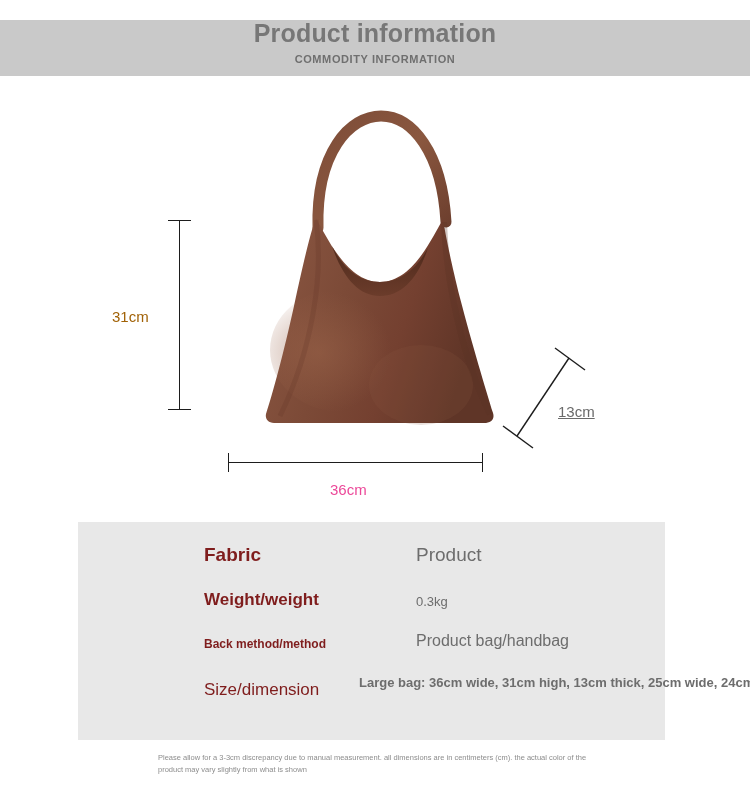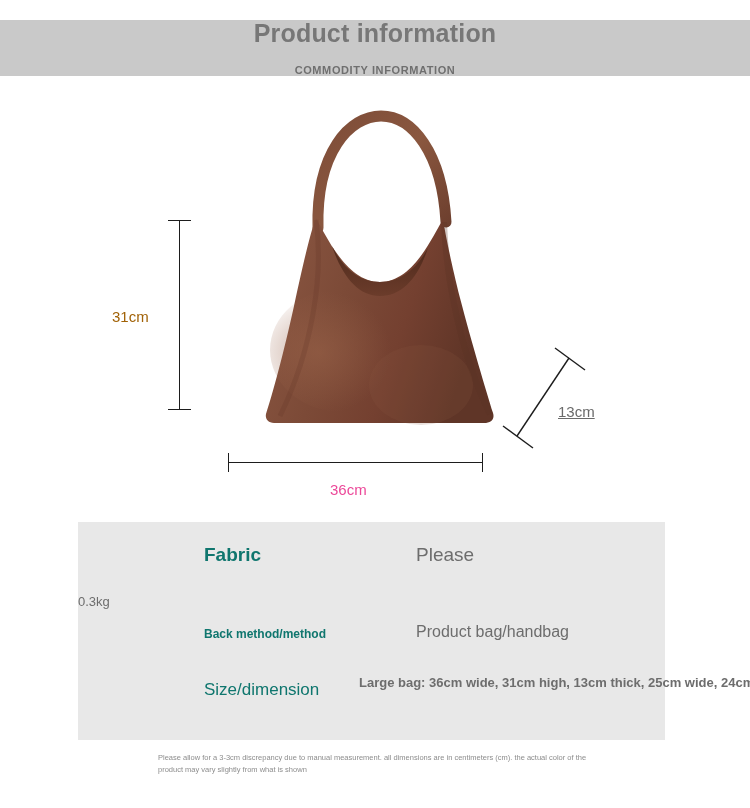--- a/index.html
+++ b/index.html
@@ -19,35 +19,35 @@
   .header-band {
     position: absolute;
     left: 0;
     top: 20px;
     width: 750px;
     height: 56px;
     background: #c9c9c9;
     display: flex;
     flex-direction: column;
     align-items: center;
-    justify-content: space-between;
+    justify-content: flex-start;
   }
   .header-title {
     font-size: 25px;
     font-weight: bold;
     color: #777777;
     letter-spacing: 0.2px;
     line-height: 1.08;
   }
   .header-subtitle {
     font-size: 11px;
     font-weight: bold;
     color: #6f6f6f;
     letter-spacing: 0.6px;
-    margin-top: 14px;
+    margin-top: 6px;
   }
 
   
   .product-stage {
     position: absolute;
     left: 0;
     top: 76px;
     width: 750px;
     height: 440px;
   }
@@ -110,25 +110,25 @@
   }
   .spec-row {
     position: absolute;
     left: 0;
     width: 100%;
     display: flex;
     align-items: flex-start;
   }
   .spec-row-fabric    { top: 22px; }
   .spec-row-weight    { top: 68px; }
-  .spec-row-backmode  { top: 100px; align-items: center; }
+  .spec-row-backmode  { top: 110px; }
   .spec-row-size      { top: 152px; }
 
   .spec-label {
-    color: #0f766e;
+    color: #7f1d1d;
     flex: none;
   }
   .spec-value {
     color: #6d6d6d;
     flex: none;
   }
 
   
   .spec-row-fabric .spec-label   { margin-left: 126px; width: 212px; font-size: 19px; font-weight: bold; }
   .spec-row-fabric .spec-value   { font-size: 19px; font-weight: normal; }
@@ -224,24 +224,25 @@
     <line x1="8" y1="86" x2="38" y2="108" stroke="#1d1d1d" stroke-width="1.4"></line>
     <line x1="60" y1="8" x2="90" y2="30" stroke="#1d1d1d" stroke-width="1.4"></line>
   </svg>
 </div>
 <div class="d-measure-label">13cm</div>
 
 <div class="spec-panel">
 
   <div class="spec-row spec-row-fabric">
     <div class="spec-label">Fabric</div>
-    <div class="spec-value">Please</div>
+    <div class="spec-value">Product</div>
   </div>
 
   <div class="spec-row spec-row-weight">
+    <div class="spec-label">Weight/weight</div>
     <div class="spec-value">0.3kg</div>
   </div>
 
   <div class="spec-row spec-row-backmode">
     <div class="spec-label">Back method/method</div>
     <div class="spec-value">Product bag/handbag</div>
   </div>
 
   <div class="spec-row spec-row-size">
     <div class="spec-label">Size/dimension</div>

